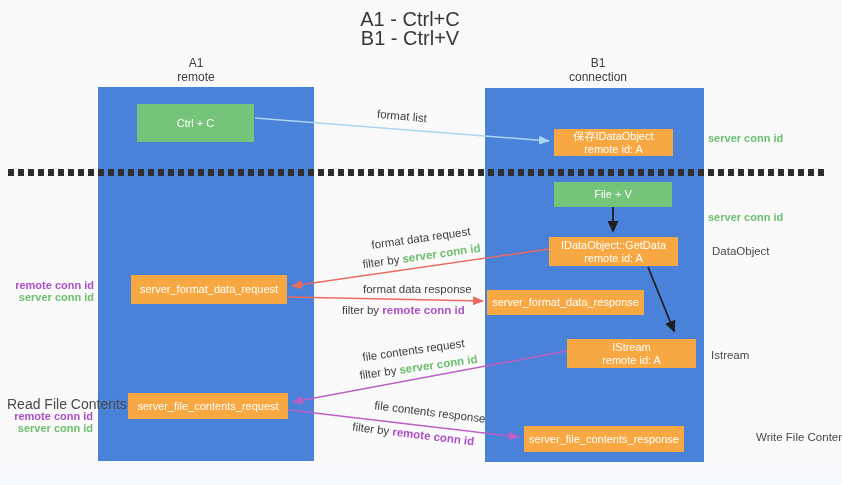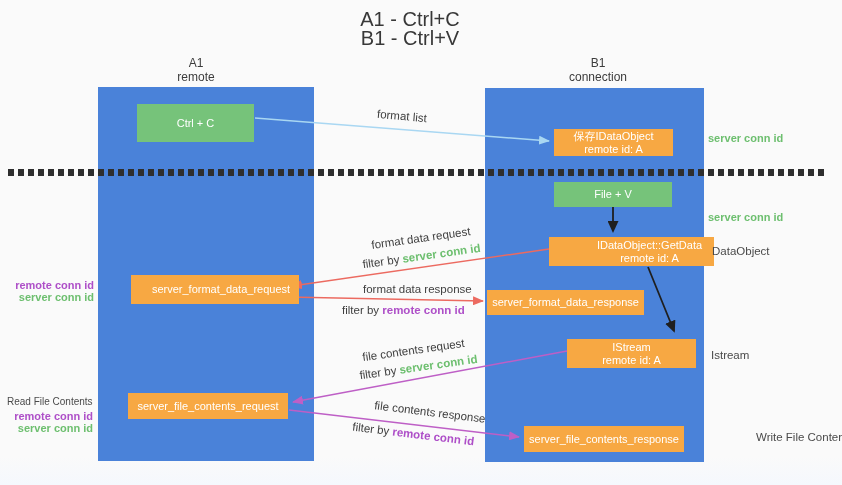--- a/index.html
+++ b/index.html
@@ -79,26 +79,26 @@
 
   <div class="node green" style="left:137px; top:104px; width:117px; height:38px;">Ctrl + C</div>
 
   <div class="node orange" style="left:554px; top:129px; width:119px; height:27px;">
     <div>保存IDataObject</div>
     <div>remote id: A</div>
   </div>
 
   <div class="node green" style="left:554px; top:182px; width:118px; height:25px;">File + V</div>
 
-  <div class="node orange" style="left:549px; top:237px; width:129px; height:29px;padding-left:36px;">
+  <div class="node orange" style="left:549px; top:237px; width:129px; height:29px;">
     <div>IDataObject::GetData</div>
     <div>remote id: A</div>
   </div>
 
-  <div class="node orange" style="left:131px; top:275px; width:156px; height:29px;padding-left:12px;">server_format_data_request</div>
+  <div class="node orange" style="left:131px; top:275px; width:156px; height:29px;">server_format_data_request</div>
 
   <div class="node orange" style="left:487px; top:290px; width:157px; height:25px;">server_format_data_response</div>
 
   <div class="node orange" style="left:567px; top:339px; width:129px; height:29px;">
     <div>IStream</div>
     <div>remote id: A</div>
   </div>
 
   <div class="node orange" style="left:524px; top:426px; width:160px; height:26px;">server_file_contents_response</div>
 
@@ -130,19 +130,19 @@
   <div class="side bold-green" style="left:708px; top:211px; font-size:11px;">server conn id</div>
   <div class="side" style="left:712px; top:245px;">DataObject</div>
   <div class="side" style="left:711px; top:349px;">Istream</div>
   <div class="side" style="left:712px; top:431px;margin-left:44px;">Write File Contents</div>
 
   <div class="conn-block" style="left:8px; top:279px;">
     <div class="remote">remote conn id</div>
     <div class="server">server conn id</div>
   </div>
 
-  <div class="side" style="left:7px; top:396px; font-size:10px;">Read File Contents</div>
+  <div class="side" style="left:7px; top:396px; font-size:14px;">Read File Contents</div>
   <div class="conn-block" style="left:7px; top:410px;">
     <div class="remote">remote conn id</div>
     <div class="server">server conn id</div>
   </div>
 
 </div>
 
 </body></html>

